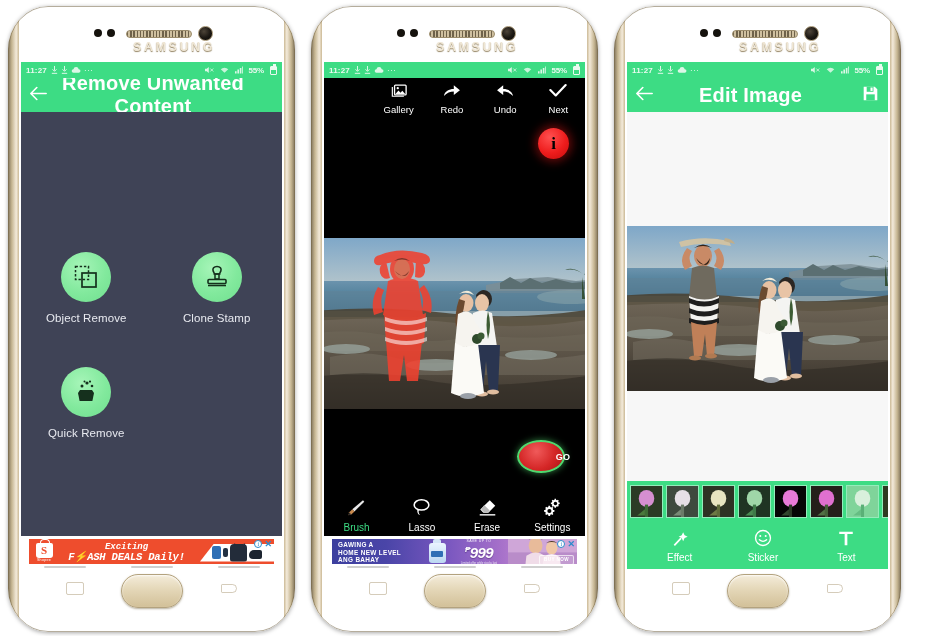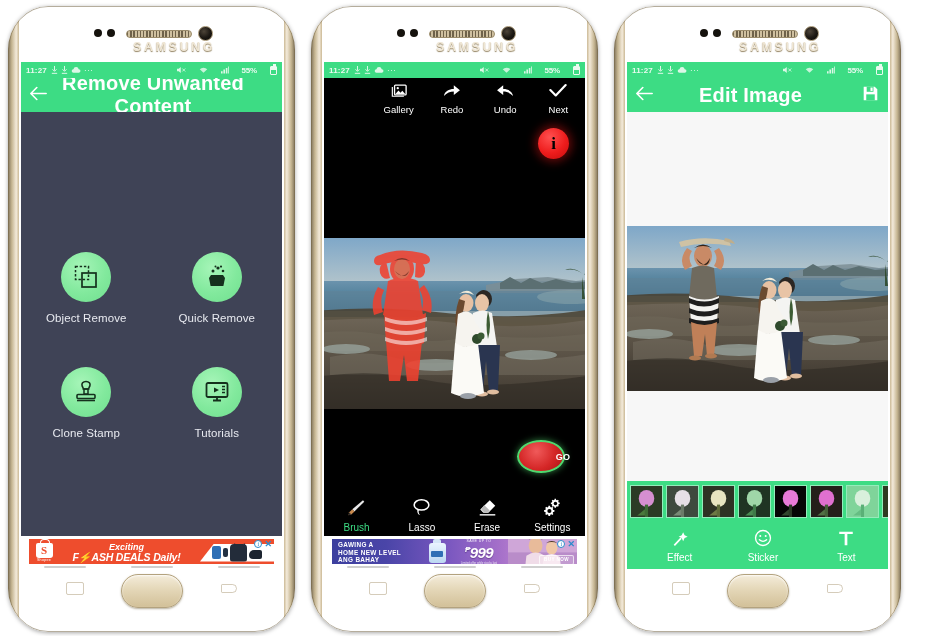--- a/index.html
+++ b/index.html
@@ -111,21 +111,21 @@
   
   .statusbar {
     height: 16px; background: #3ddc84;
     display: flex; align-items: center;
     padding: 0 5px;
     color: #eafaf0; font-size: 8.5px;
     position: relative; z-index: 5;
   }
   .sb-time { font-weight: bold; letter-spacing: .2px; margin-right: 4px; font-size: 8px; }
   .sb-left { display: flex; align-items: center; gap: 3px; }
-  .sb-right { margin-left: auto; display: flex; align-items: center; gap: 13px; font-size: 8px; }
+  .sb-right { margin-left: auto; display: flex; align-items: center; gap: 6px; font-size: 8px; }
   .sb-pct { font-weight: bold; letter-spacing: -.2px; }
   .sb-ico { opacity: .92; display: block; }
   .bat {
     width: 7px; height: 9px; border: 1px solid #eafaf0; border-radius: 1px;
     position: relative; background: linear-gradient(180deg,#eafaf0 45%, transparent 45%);
   }
   .bat::after { content:""; position:absolute; top:-2.5px; left:1.7px; width:3px; height:1.6px; background:#eafaf0; }
 
   
   .appbar {
@@ -220,21 +220,21 @@
   
   .ad-shopee { background: #ee4d2d; width: 100%; display: flex; align-items: center; position: relative; }
   .shopee-logo { width: 30px; text-align: center; color: #fff; flex: 0 0 30px; }
   .shopee-bag { width: 17px; height: 15px; background: #fff; border-radius: 2px 2px 3px 3px; margin: 0 auto;
                 position: relative; }
   .shopee-bag::before { content:"S"; position:absolute; inset:0; color:#ee4d2d; font-size:11px;
                         font-weight:bold; text-align:center; line-height:15px; font-family:"Liberation Serif",serif; }
   .shopee-bag::after { content:""; position:absolute; top:-4px; left:4.5px; width:8px; height:6px;
                        border:1.5px solid #fff; border-bottom:none; border-radius:4px 4px 0 0; }
   .shopee-sub { color:#fff; font-size:3.6px; text-align:center; letter-spacing:.3px; }
-  .shopee-txt { flex: 1; color: #fff; text-align: center; line-height: 1.12; padding-right: 6px; }
+  .shopee-txt { flex: 1; color: #fff; text-align: center; line-height: 1.12; padding-right: 6px; font-family: Liberation Mono, monospace; }
   .shopee-l1 { font-size: 9px; font-weight: bold; font-style: italic; }
   .shopee-l2 { font-size: 10.5px; font-weight: bold; font-style: italic; letter-spacing: -.2px; }
   .shopee-l2 .bolt { color: #ffe14d; }
   .ad-prod {
     flex: 0 0 74px; background: #fff; position: relative;
     clip-path: polygon(14px 0, 100% 0, 100% 100%, 0 100%);
     display: flex; align-items: center; justify-content: center; gap: 2px;
   }
   .pp { background: #1b2533; border-radius: 2px; }
   .pp.tab { width: 9px; height: 13px; background: #2f6fb5; }
@@ -342,55 +342,44 @@
                   <rect x="2.5" y="2.5" width="13" height="13" fill="none" stroke="#15301d" stroke-width="1.5" stroke-dasharray="2.4 1.8"></rect>
                   <rect x="9" y="9" width="14" height="14" fill="none" stroke="#15301d" stroke-width="1.7"></rect>
                 </svg>
               </div>
               <div class="menu-label">Object Remove</div>
             </div>
 
             <div class="menu-cell">
               <div class="menu-ico">
                 <svg width="26" height="26" viewBox="0 0 26 26">
+                  <path d="M13 2.5c3.2 0 4.6 2.2 3.9 4.3-.4 1.3-1.2 2-1.2 3.2h-5.4c0-1.2-.8-1.9-1.2-3.2C8.4 4.7 9.8 2.5 13 2.5z" fill="none" stroke="#15301d" stroke-width="1.6"></path>
+                  <path d="M11 10h4v5h-4z" fill="none" stroke="#15301d" stroke-width="1.5"></path>
+                  <rect x="4" y="15.5" width="18" height="4" rx="1" fill="none" stroke="#15301d" stroke-width="1.6"></rect>
+                  <path d="M4 21.5h18" stroke="#15301d" stroke-width="1.6"></path>
+                </svg>
+              </div>
+              <div class="menu-label">Clone Stamp</div>
+            </div>
+
+            <div class="menu-cell">
+              <div class="menu-ico">
+                <svg width="26" height="26" viewBox="0 0 26 26">
                   <path d="M5 14h16l-1.6 8H6.6z" fill="#15301d"></path>
                   <path d="M5 14l2-3h12l2 3z" fill="#15301d"></path>
                   <circle cx="9" cy="7" r="1.5" fill="#15301d"></circle>
                     <circle cx="14" cy="4" r="1.6" fill="#15301d"></circle>
                   <circle cx="19" cy="7" r="1.3" fill="#15301d"></circle>
                     <circle cx="17" cy="2.6" r="1.1" fill="#15301d"></circle>
                   <circle cx="11.5" cy="2.6" r="1" fill="#15301d"></circle>
                 </svg>
               </div>
               <div class="menu-label">Quick Remove</div>
             </div>
 
-            <div class="menu-cell">
-              <div class="menu-ico">
-                <svg width="26" height="26" viewBox="0 0 26 26">
-                  <path d="M13 2.5c3.2 0 4.6 2.2 3.9 4.3-.4 1.3-1.2 2-1.2 3.2h-5.4c0-1.2-.8-1.9-1.2-3.2C8.4 4.7 9.8 2.5 13 2.5z" fill="none" stroke="#15301d" stroke-width="1.6"></path>
-                  <path d="M11 10h4v5h-4z" fill="none" stroke="#15301d" stroke-width="1.5"></path>
-                  <rect x="4" y="15.5" width="18" height="4" rx="1" fill="none" stroke="#15301d" stroke-width="1.6"></rect>
-                  <path d="M4 21.5h18" stroke="#15301d" stroke-width="1.6"></path>
-                </svg>
-              </div>
-              <div class="menu-label">Clone Stamp</div>
-            </div>
-
-            <div class="menu-cell">
-              <div class="menu-ico">
-                <svg width="26" height="26" viewBox="0 0 26 26">
-                  <rect x="2.5" y="4" width="21" height="14" rx="1.5" fill="none" stroke="#15301d" stroke-width="1.8"></rect>
-                  <path d="M10 8.5l5 2.5-5 2.5z" fill="#15301d"></path>
-                  <path d="M18 7.5h3M18 10.5h3M18 13.5h3" stroke="#15301d" stroke-width="1.3"></path>
-                  <path d="M9 21.5h8M13 18v3.5" stroke="#15301d" stroke-width="1.8"></path>
-                </svg>
-              </div>
-              <div class="menu-label">Tutorials</div>
-            </div>
 
           </div>
 
           <div class="ad">
             <div class="ad-inner">
               <div class="ad-shopee">
                 <div class="shopee-logo">
                   <div class="shopee-bag"></div>
                   <div class="shopee-sub">Shopee</div>
                 </div>

